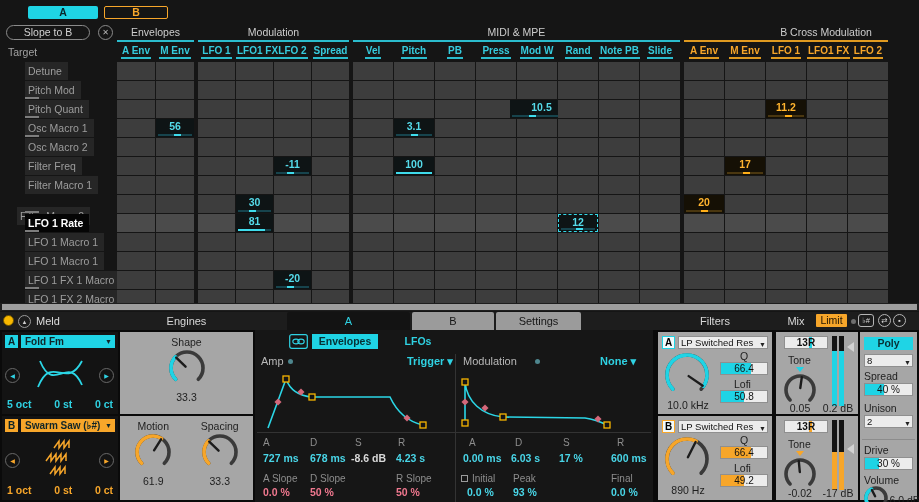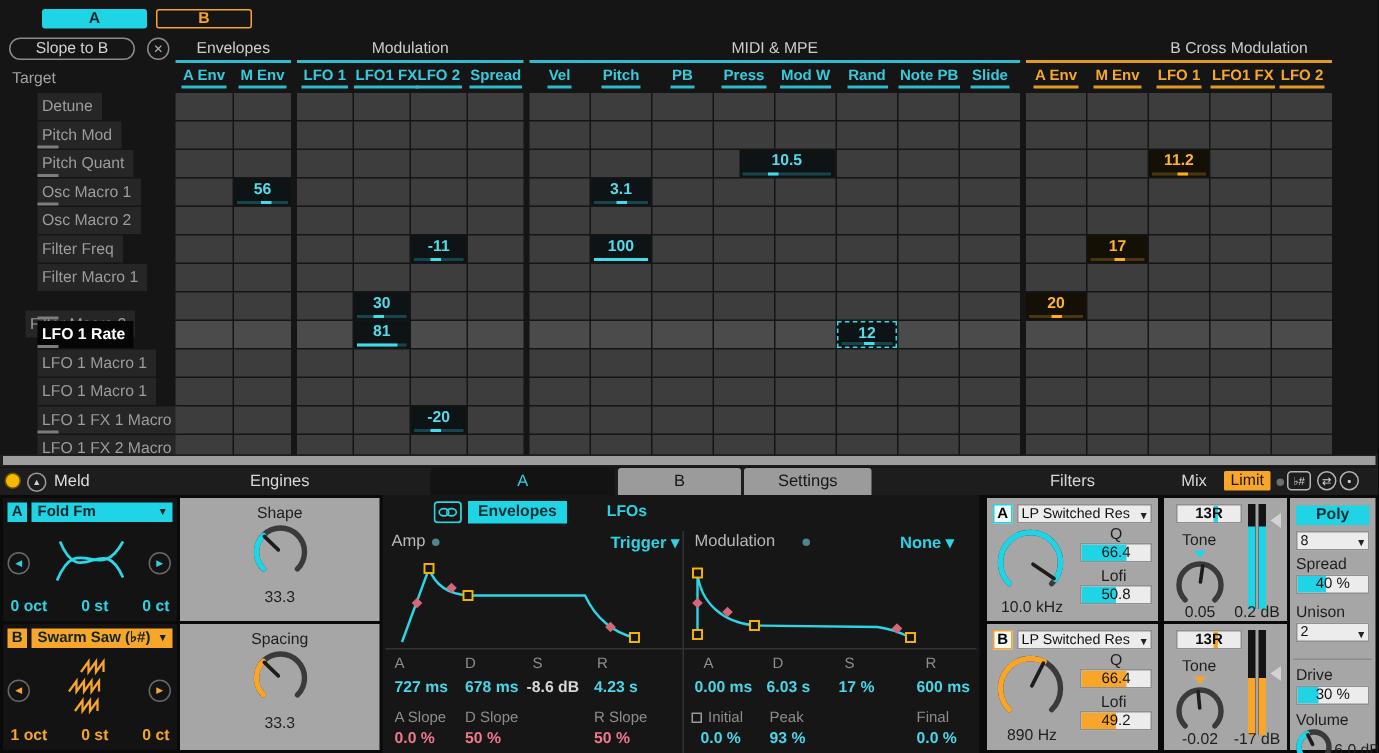--- a/index.html
+++ b/index.html
@@ -238,21 +238,21 @@
         <div class="m-cell" style="left: 117px; top: 100px; width: 38px;"></div>
         <div class="m-cell" style="left: 156px; top: 100px; width: 38px;"></div>
         <div class="m-cell" style="left: 198px; top: 100px; width: 37px;"></div>
         <div class="m-cell" style="left: 236px; top: 100px; width: 37px;"></div>
         <div class="m-cell" style="left: 274px; top: 100px; width: 37px;"></div>
         <div class="m-cell" style="left: 312px; top: 100px; width: 37px;"></div>
         <div class="m-cell" style="left: 353px; top: 100px; width: 40px;"></div>
         <div class="m-cell" style="left: 394px; top: 100px; width: 40px;"></div>
         <div class="m-cell" style="left: 435px; top: 100px; width: 40px;"></div>
         <div class="m-cell" style="left: 476px; top: 100px; width: 40px;"></div>
-        <div class="m-cell val" style="left: 493px; top: 100px; width: 63px;">
+        <div class="m-cell val" style="left: 510px; top: 100px; width: 63px;">
           <span class="cv">10.5</span>
           <span class="ctrack"></span>
           <span class="cmark" style="left: 18.53px; width: 7px;"></span>
         </div>
         <div class="m-cell" style="left: 558px; top: 100px; width: 40px;"></div>
         <div class="m-cell" style="left: 599px; top: 100px; width: 40px;"></div>
         <div class="m-cell" style="left: 640px; top: 100px; width: 40px;"></div>
         <div class="m-cell" style="left: 684px; top: 100px; width: 40px;"></div>
         <div class="m-cell" style="left: 725px; top: 100px; width: 40px;"></div>
         <div class="m-cell val org" style="left: 766px; top: 100px; width: 40px;">
@@ -537,21 +537,21 @@
         <span>Fold Fm</span>
         <span class="arr">▼</span>
       </div>
       <div class="nav-btn cyan" style="left:3px;top:36px;">◀</div>
       <div class="nav-btn cyan" style="left:97px;top:36px;">▶</div>
       <svg class="abs" style="left:26px;top:19px;" width="64" height="44" viewBox="0 0 64 44">
         <path d="M10,36 C24,2 38,40 54,10" stroke="#2bd6e6" stroke-width="1.8" fill="none"></path>
         <path d="M12,10 C26,44 40,2 54,34" stroke="#2bd6e6" stroke-width="1.8" fill="none"></path>
       </svg>
       <div class="eng-vals cyan">
-        <span>0 oct</span>
+        <span>5 oct</span>
         <span>0 st</span>
         <span>0 ct</span>
       </div>
     </div>
 
     <div class="abs darkbox" style="left:2px;top:104px;width:116px;height:84px;">
       <div class="eng-badge" style="background:#f7a62a;">B</div>
       <div class="eng-dd" style="background:#f7a62a;">
         <span>Swarm Saw (♭#)</span>
         <span class="arr">▼</span>
@@ -579,20 +579,29 @@
                 <path d="M7.69,30.31 A16,16 0 0 1 7.51,7.87" stroke="#1fd4e5" stroke-width="3.6" fill="none" stroke-linecap="round"></path>
                 <line x1="17.563747404473624" y1="17.608174406815372" x2="8.228105533552165" y2="8.561308051115285" stroke="#1c1c1c" stroke-width="2.4" stroke-linecap="round"></line>
               </svg></div>
           <div class="kv">33.3</div>
         </div>
       </div>
     </div>
 
     <div class="abs graybox" style="left:120px;top:104px;width:133px;height:84px;">
       <div class="knob-row">
+        <div class="knob-cell">
+          <div class="kl">Motion</div>
+          <div><svg width="38" height="38" viewBox="0 0 38 38">
+                <path d="M7.69,30.31 A16,16 0 1 1 30.31,30.31" stroke="#3a3a3a" stroke-width="3.6" fill="none" stroke-linecap="round"></path>
+                <path d="M7.69,30.31 A16,16 0 0 1 27.57,5.49" stroke="#f7a62a" stroke-width="3.6" fill="none" stroke-linecap="round"></path>
+                <line x1="20.071653589957993" y1="17.311344148995968" x2="27.03740192468494" y2="6.335081117469768" stroke="#1c1c1c" stroke-width="2.4" stroke-linecap="round"></line>
+              </svg></div>
+          <div class="kv">61.9</div>
+        </div>
         <div class="knob-cell">
           <div class="kl">Spacing</div>
           <div><svg width="38" height="38" viewBox="0 0 38 38">
                 <path d="M7.69,30.31 A16,16 0 1 1 30.31,30.31" stroke="#3a3a3a" stroke-width="3.6" fill="none" stroke-linecap="round"></path>
                 <path d="M7.69,30.31 A16,16 0 0 1 7.51,7.87" stroke="#f7a62a" stroke-width="3.6" fill="none" stroke-linecap="round"></path>
                 <line x1="17.563747404473624" y1="17.608174406815372" x2="8.228105533552165" y2="8.561308051115285" stroke="#1c1c1c" stroke-width="2.4" stroke-linecap="round"></line>
               </svg></div>
           <div class="kv">33.3</div>
         </div>
       </div>

